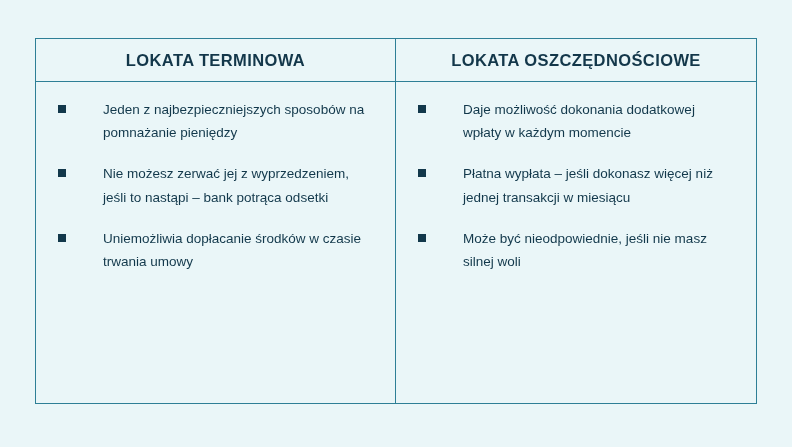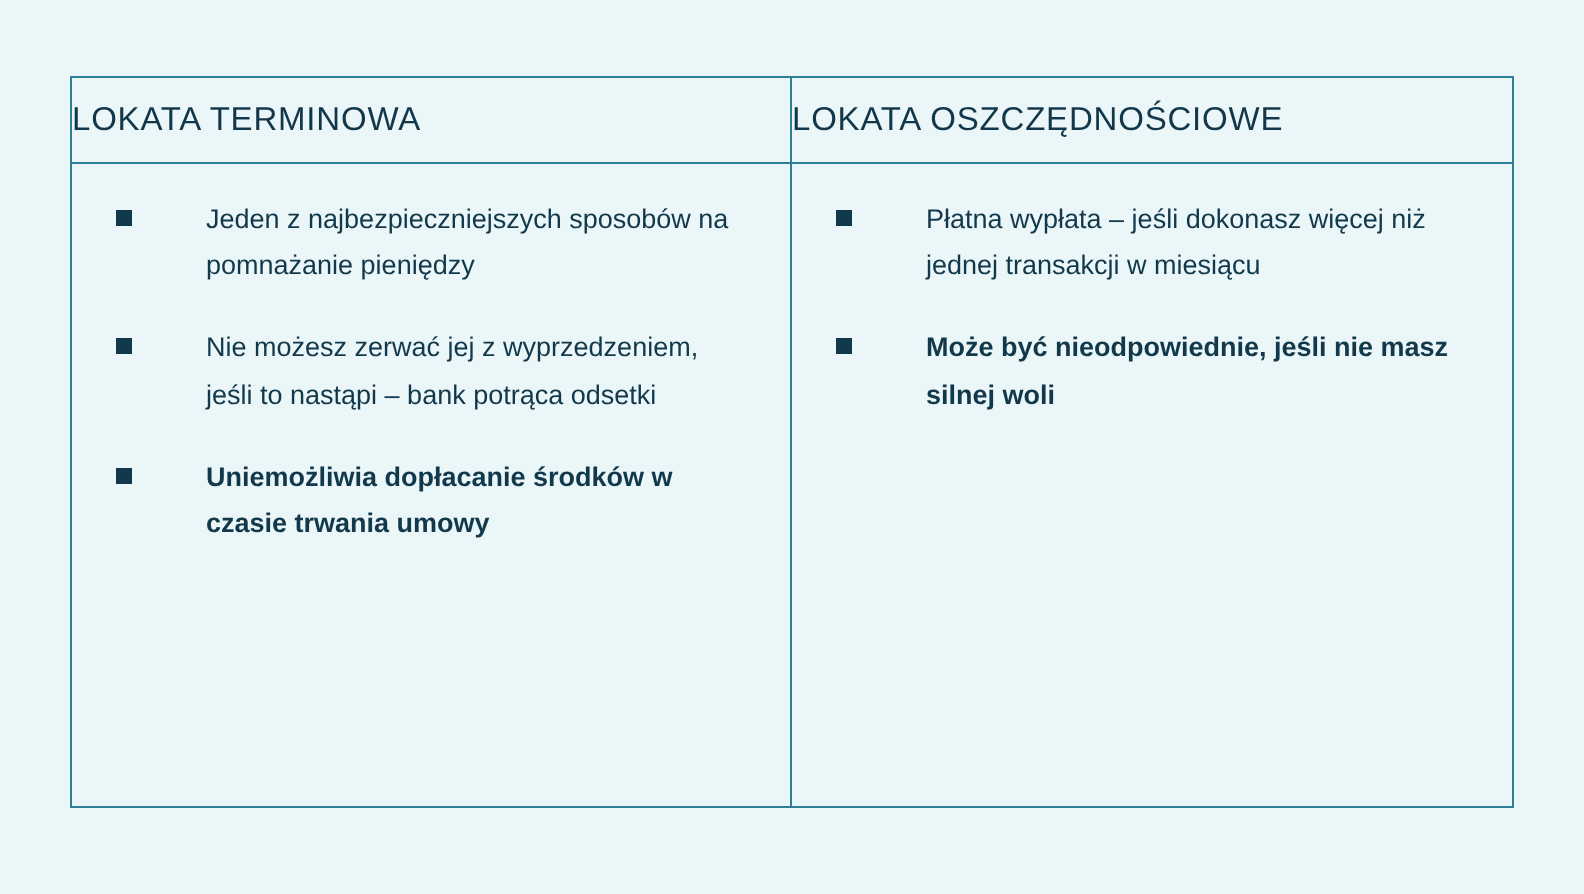--- a/index.html
+++ b/index.html
@@ -34,22 +34,23 @@
   .header-row {
     display: flex;
     flex: 0 0 auto;
     height: 42px;
     border-bottom: 1px solid #2e7f96;
   }
   .header-cell {
     flex: 1 1 50%;
     display: flex;
     align-items: center;
+    justify-content: center;
     font-size: 16.5px;
-    font-weight: normal;
+    font-weight: bold;
     letter-spacing: 0.4px;
     color: #13374a;
     box-sizing: border-box;
   }
   .header-cell.left {
     border-right: 1px solid #2e7f96;
   }
   .body-row {
     display: flex;
     flex: 1 1 auto;
@@ -66,21 +67,20 @@
   .item {
     display: flex;
     align-items: flex-start;
     margin-bottom: 18px;
     font-size: 13.5px;
     line-height: 1.72;
     color: #12384b;
   }
   .item:last-child {
     margin-bottom: 0;
-    font-weight: bold;
   }
   .bullet {
     flex: 0 0 auto;
     width: 8px;
     height: 8px;
     background: #12384b;
     margin: 7px 9px 0 0;
   }
   .item-text {
     flex: 1 1 auto;
@@ -115,20 +115,24 @@
         </div>
         <div class="item">
           <span class="bullet"></span>
           <span class="item-text">Uniemożliwia dopłacanie środków w czasie trwania umowy</span>
         </div>
       </div>
 
       <div class="body-cell right">
         <div class="item">
           <span class="bullet"></span>
+          <span class="item-text">Daje możliwość dokonania dodatkowej wpłaty w każdym momencie</span>
+        </div>
+        <div class="item">
+          <span class="bullet"></span>
           <span class="item-text">Płatna wypłata – jeśli dokonasz więcej niż jednej transakcji w miesiącu</span>
         </div>
         <div class="item">
           <span class="bullet"></span>
           <span class="item-text">Może być nieodpowiednie, jeśli nie masz silnej woli</span>
         </div>
       </div>
 
     </div>
   </div>

